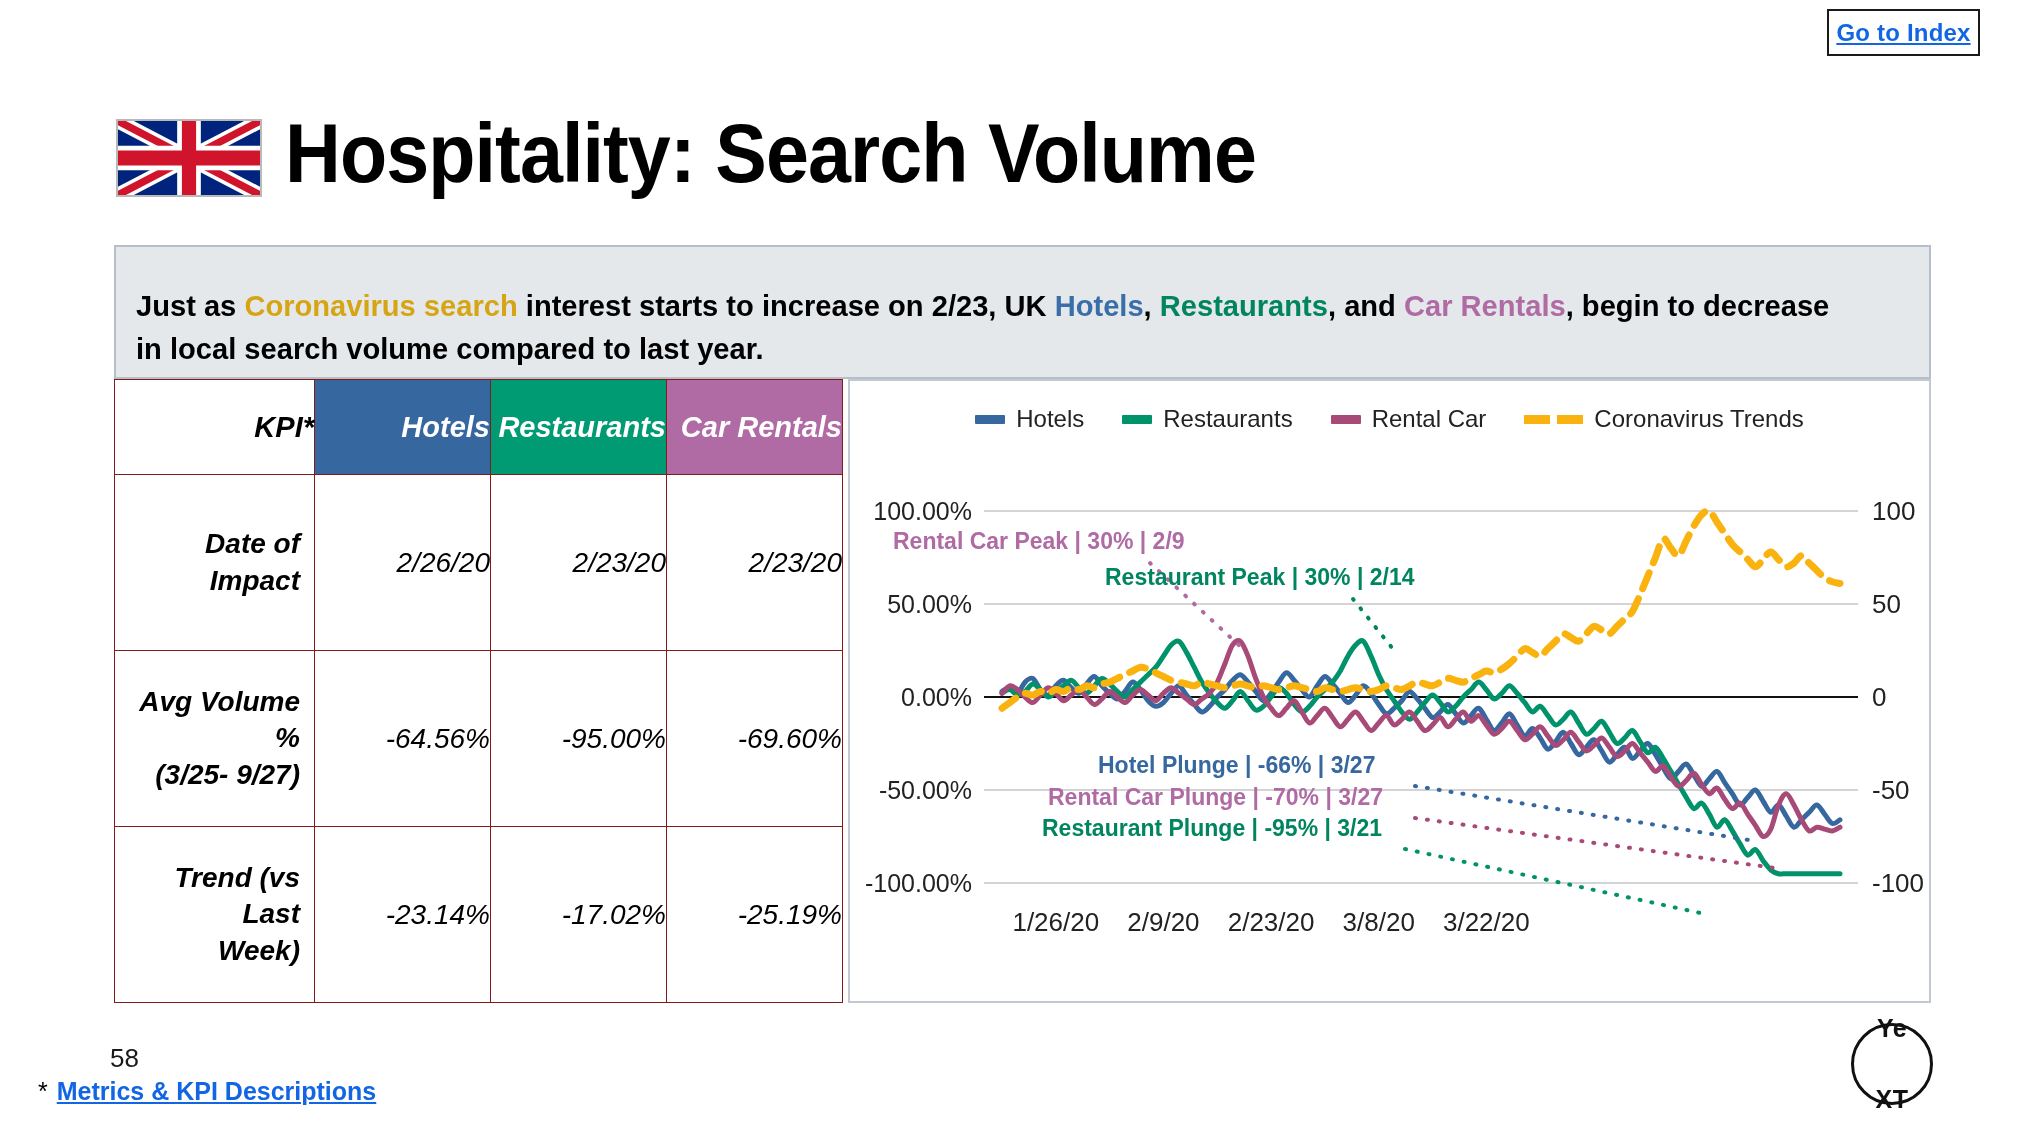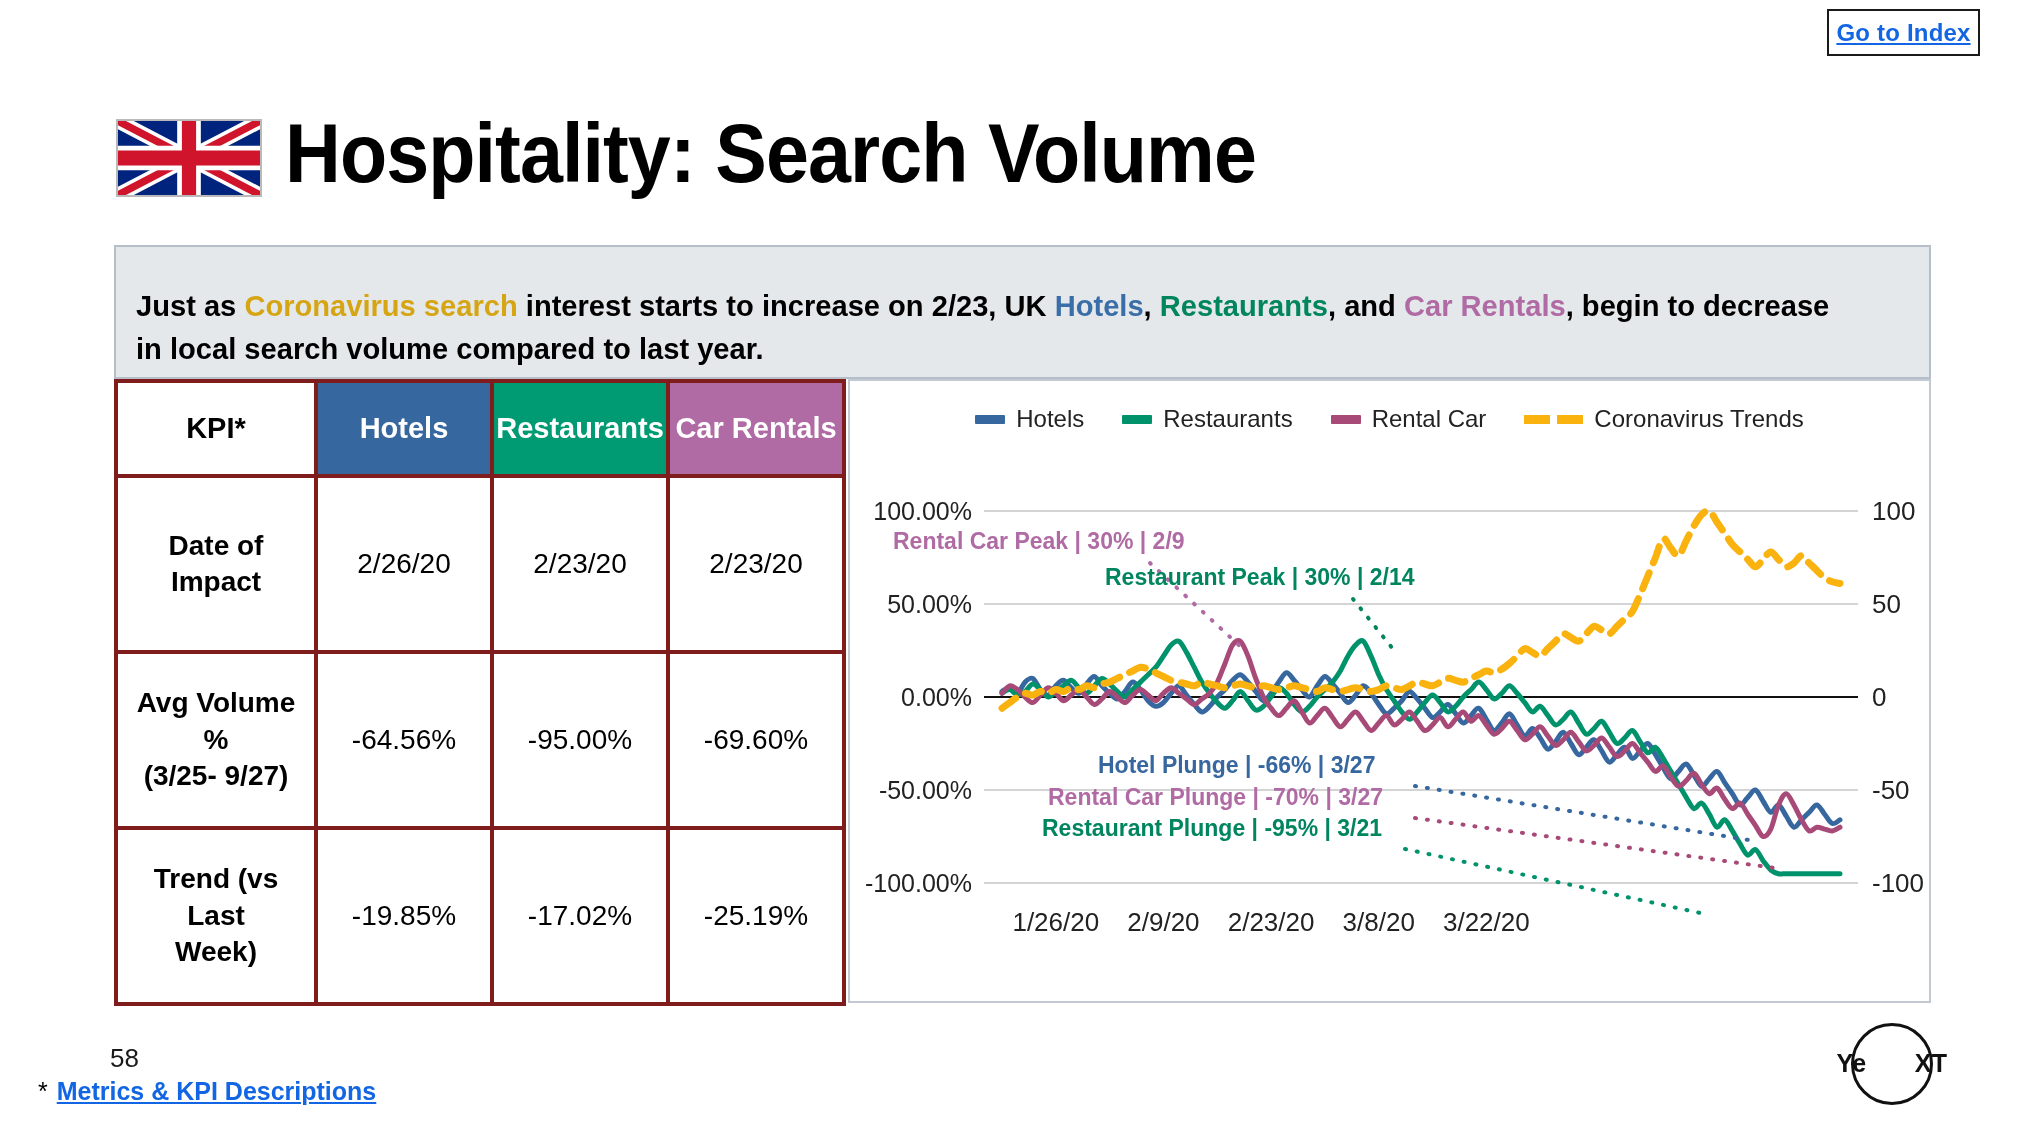--- a/index.html
+++ b/index.html
@@ -57,22 +57,23 @@
   .c-purple { color: #b06ba4; }
 
   
   .kpi-table {
     position: absolute; left: 114px; top: 379px;
     width: 728px; height: 624px;
     border-collapse: collapse; table-layout: fixed;
     background: #fff;
   }
   .kpi-table td, .kpi-table th {
-    border: 4px solid #7f1d1d; text-align: center; vertical-align: middle;
-    font-family: "Liberation Sans Narrow", "Liberation Sans", sans-serif;
+    border: 1px solid #7f1d1d; text-align: right; vertical-align: middle;
+    font-family: "Liberation Sans Narrow", "Liberation Sans", sans-serif;
+    font-style: italic;
   }
   .kpi-table thead th { height: 95px; }
   .kpi-table thead th.kpi-head {
     background: #fff; color: #000; font-size: 29px; font-weight: bold;
   }
   .kpi-table thead th.h-hotels      { background: #36679f; color:#fff; }
   .kpi-table thead th.h-restaurants { background: #009b72; color:#fff; }
   .kpi-table thead th.h-carrentals  { background: #b06ba4; color:#fff; }
   .kpi-table thead th.cat { font-size: 29px; font-weight: bold; }
   .kpi-table tbody td { height: 176px; font-size: 28px; color: #000; }
@@ -114,21 +115,21 @@
     font-size: 26px; color: #1a1a1a;
   }
   .footnote {
     position: absolute; left: 38px; top: 1077px;
     font-size: 25px; color: #000; display: flex; gap: 9px; align-items: baseline;
   }
   .footnote a { color: #1266e3; font-weight: bold; text-decoration: underline; cursor: pointer; }
   .yext {
     position: absolute; left: 1851px; top: 1023px;
     width: 82px; height: 82px; border: 3px solid #111; border-radius: 50%;
-    display: flex; flex-direction: row; align-items: center; justify-content: center;
+    display: flex; flex-direction: column; align-items: center; justify-content: center;
     line-height: .93;
     gap: 48px;
   }
   .yext span { font-size: 25px; font-weight: bold; color: #111; letter-spacing: .5px; }
 </style>
 </head>
 <body>
 
 <div id="slide">
 
@@ -183,21 +184,21 @@
         </td>
         <td>-64.56%</td>
         <td>-95.00%</td>
         <td>-69.60%</td>
       </tr>
       <tr>
         <td class="rowlabel">
           <div>Trend (vs Last</div>
           <div>Week)</div>
         </td>
-        <td>-19.85%</td>
+        <td>-23.14%</td>
         <td>-17.02%</td>
         <td>-25.19%</td>
       </tr>
     </tbody>
   </table>
 
   <div class="chart-panel">
 
     <div class="legend">
       <div class="legend-item">

